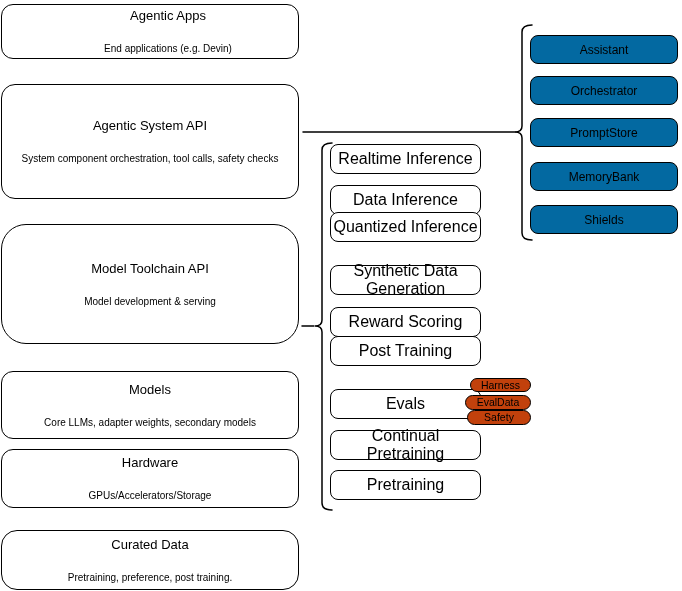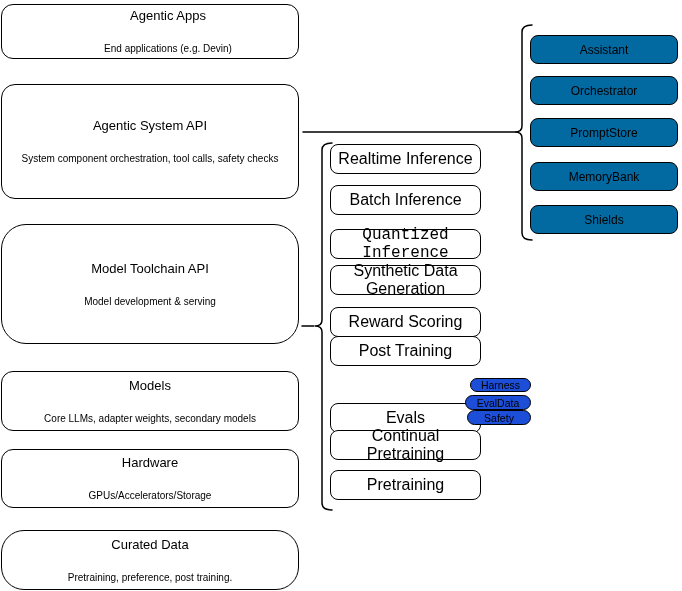--- a/index.html
+++ b/index.html
@@ -60,23 +60,23 @@
     align-items: center;
     justify-content: center;
     font-size: 12px;
     text-align: center;
   }
   .pill {
     position: absolute;
     box-sizing: border-box;
     border: 1.3px solid #000000;
     border-radius: 8px;
-    background: #1d4ed8;
+    background: #c2410c;
     display: flex;
-    align-items: flex-end;
+    align-items: center;
     justify-content: center;
     font-size: 10.5px;
     line-height: 11px;
     text-align: center;
   }
 </style>
 </head>
 <body>
 
 <div class="canvas">
@@ -100,54 +100,54 @@
   <div class="lbox" style="top:84px; height:115px; border-radius:14px;">
     <div class="t">Agentic System API</div>
     <div class="s">System component orchestration, tool calls, safety checks</div>
   </div>
 
   <div class="lbox" style="top:224px; height:120px; border-radius:25px;">
     <div class="t">Model Toolchain API</div>
     <div class="s">Model development &amp; serving</div>
   </div>
 
-  <div class="lbox" style="top:371px; height:60px; border-radius:12px;">
+  <div class="lbox" style="top:371px; height:68px; border-radius:12px;">
     <div class="t">Models</div>
     <div class="s">Core LLMs, adapter weights, secondary models</div>
   </div>
 
   <div class="lbox" style="top:449px; height:59px; border-radius:12px;">
     <div class="t">Hardware</div>
     <div class="s">GPUs/Accelerators/Storage</div>
   </div>
 
-  <div class="lbox" style="top:530px; height:60px; border-radius:23px;">
+  <div class="lbox" style="top:530px; height:60px; border-radius:16px;">
     <div class="t">Curated Data</div>
     <div class="s">Pretraining, preference, post training.</div>
   </div>
 
   <div class="mbox" style="top:144px;">
     <span>Realtime Inference</span>
   </div>
   <div class="mbox" style="top:185px;">
-    <span>Batch Inference</span>
+    <span>Data Inference</span>
   </div>
-  <div class="mbox" style="top:229px;font-family:Liberation Mono, monospace;">
+  <div class="mbox" style="top:212px;">
     <span>Quantized Inference</span>
   </div>
   <div class="mbox" style="top:265px;">
     <span>Synthetic Data Generation</span>
   </div>
   <div class="mbox" style="top:307px;">
     <span>Reward Scoring</span>
   </div>
   <div class="mbox" style="top:336px;">
     <span>Post Training</span>
   </div>
-  <div class="mbox" style="top:389px;margin-top:14px;">
+  <div class="mbox" style="top:389px;">
     <span>Evals</span>
   </div>
   <div class="mbox" style="top:430px;">
     <span>Continual Pretraining</span>
   </div>
   <div class="mbox" style="top:470px;">
     <span>Pretraining</span>
   </div>
 
   <div class="pill" style="left:470px; top:378px; width:61px; height:14px;">

